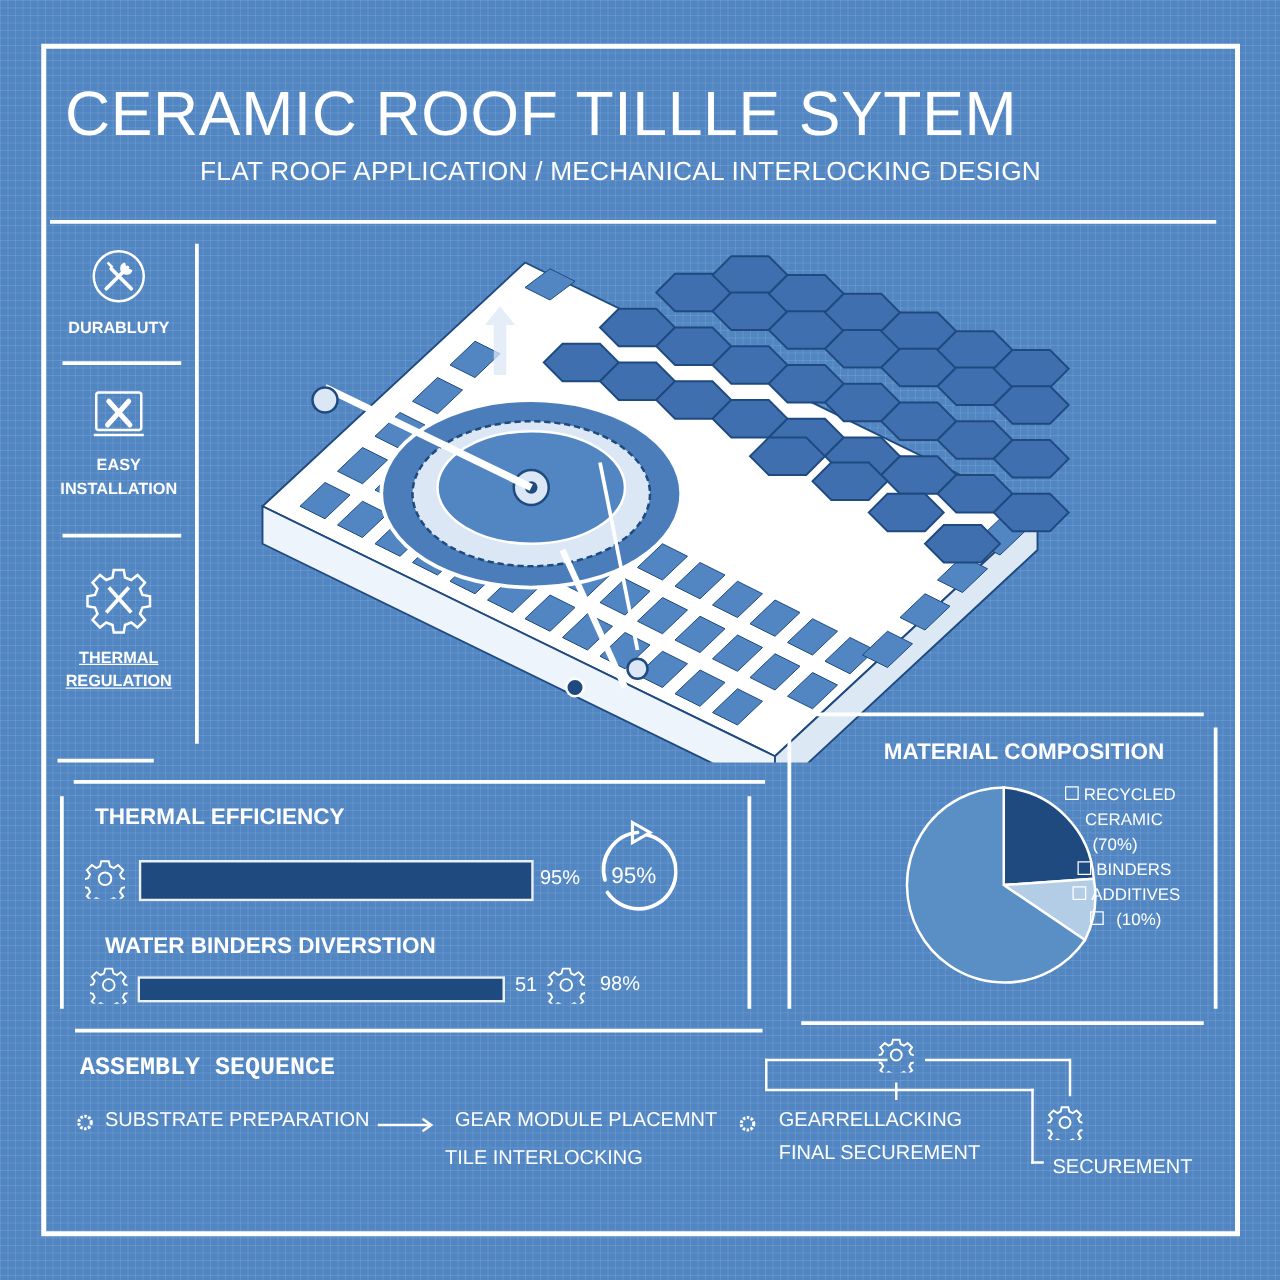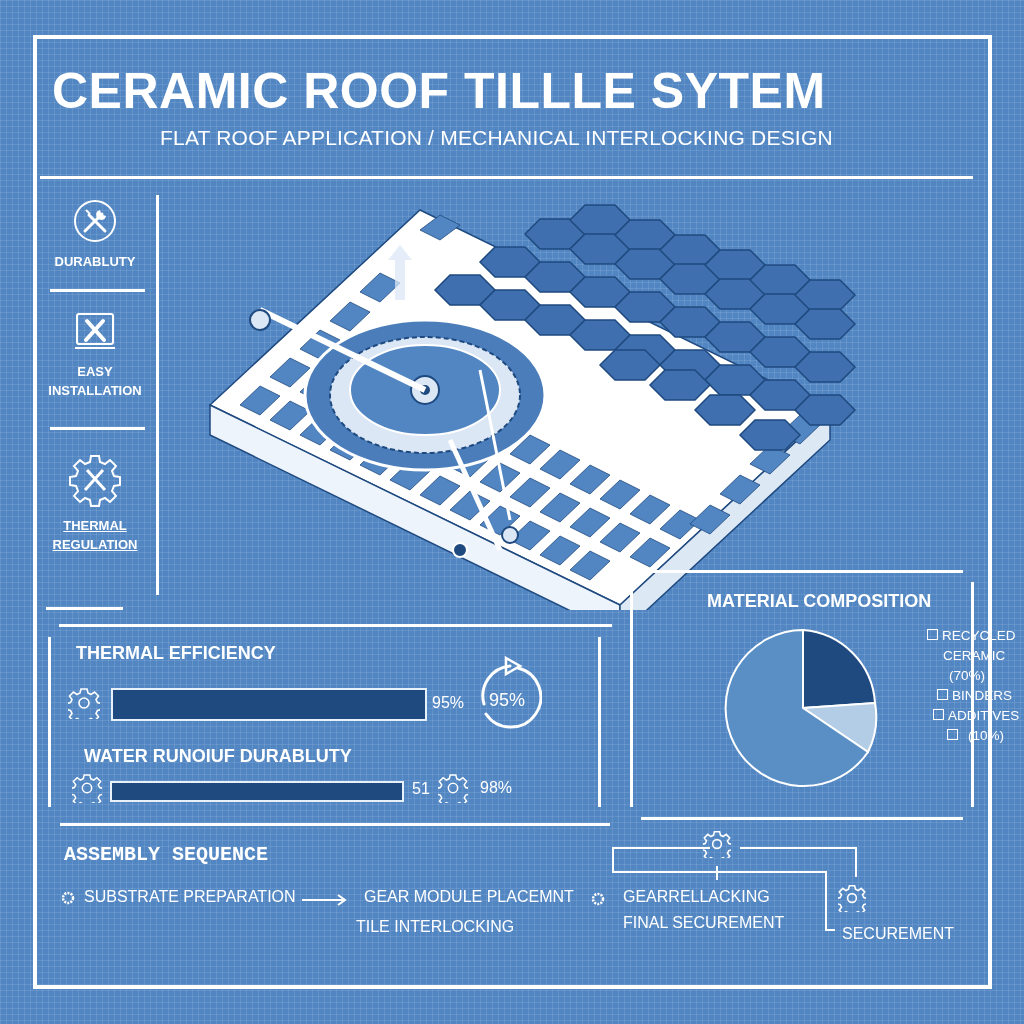--- a/index.html
+++ b/index.html
@@ -9,28 +9,28 @@
     background-image:
       linear-gradient(rgba(255,255,255,0.10) 1px, transparent 1px),
       linear-gradient(90deg, rgba(255,255,255,0.10) 1px, transparent 1px);
     background-size: 6px 6px;
     font-family: "Liberation Sans", "DejaVu Sans", sans-serif;
     color:#fff;
   }
   .abs { position:absolute; }
   .wl { position:absolute; background:#ffffff; }
   .frame { position:absolute; left:33px; top:35px; width:951px; height:946px; border:4px solid #fff; }
-  .title { left:52px; top:62px; font-size:50px; font-weight:bold; letter-spacing:0.5px; white-space:nowrap; }
+  .title { left:52px; top:62px; font-size:50px; font-weight:normal; letter-spacing:0.5px; white-space:nowrap; }
   .subtitle { left:160px; top:126px; font-size:21px; letter-spacing:0.2px; white-space:nowrap; }
   .side-item { position:absolute; left:40px; width:110px; text-align:center; font-weight:bold; font-size:13px; line-height:19px; }
   .side-item svg { display:block; margin:0 auto 8px auto; }
   .h-bold { font-weight:bold; font-size:19px; white-space:nowrap; }
   .bar { position:absolute; background:#1f4a80; border:2px solid #e8f0fa; }
   .pct { position:absolute; font-size:16px; white-space:nowrap; }
-  .legend { position:absolute; left:927px; top:626px; font-size:13.5px; line-height:20px; }
+  .legend { position:absolute; left:852px; top:626px; font-size:13.5px; line-height:20px; }
   .legend .box { display:inline-block; width:9px; height:9px; border:1.5px solid #fff; margin-right:4px; vertical-align:0px; }
   .step { position:absolute; font-size:16px; white-space:nowrap; }
 </style>
 </head>
 <body>
 
 <div class="frame"></div>
 <div class="wl" style="left:40px; top:176px; width:933px; height:3px;"></div>
 
 <div class="abs title">CERAMIC ROOF TILLLE SYTEM</div>
@@ -197,21 +197,21 @@
 <div class="bar" style="left:111px; top:688px; width:312px; height:29px;"></div>
 <div class="pct" style="left:432px; top:694px;">95%</div>
 
 <svg class="abs" style="left:476px; top:654px;" width="66" height="86" viewBox="0 0 66 86">
   <path d="M42 14 A30 30 0 1 1 10 60" fill="none" stroke="#fff" stroke-width="3" stroke-linecap="round"></path>
   <path d="M8 50 A30 30 0 0 1 34 12" fill="none" stroke="#fff" stroke-width="3" stroke-linecap="round"></path>
   <polygon points="30,4 44,12 30,20" fill="none" stroke="#fff" stroke-width="2.5"></polygon>
 </svg>
 <div class="pct" style="left:489px; top:690px; font-size:18px;">95%</div>
 
-<div class="abs h-bold" style="left:84px; top:746px; font-size:18px;">WATER RUNOIUF DURABLUTY</div>
+<div class="abs h-bold" style="left:84px; top:746px; font-size:18px;">WATER BINDERS DIVERSTION</div>
 
 <svg class="abs" style="left:72px; top:773px;" width="30" height="30" viewBox="0 0 32 32">
   <path d="M13 2 h6 l1 4 l3 1.5 l3.5 -2.5 l4 4 l-2.5 3.5 l1.5 3 l4 1 v6 l-4 1 l-1.5 3 l2.5 3.5 l-4 4 l-3.5 -2.5 l-3 1.5 l-1 4 h-6 l-1 -4 l-3 -1.5 l-3.5 2.5 l-4 -4 l2.5 -3.5 l-1.5 -3 l-4 -1 v-6 l4 -1 l1.5 -3 l-2.5 -3.5 l4 -4 l3.5 2.5 l3 -1.5 z" fill="none" stroke="#fff" stroke-width="1.6"></path>
   <circle cx="16" cy="16" r="5" fill="none" stroke="#fff" stroke-width="1.6"></circle>
 </svg>
 <div class="bar" style="left:110px; top:781px; width:290px; height:17px;"></div>
 <div class="pct" style="left:412px; top:780px;">51</div>
 <svg class="abs" style="left:438px; top:773px;" width="30" height="30" viewBox="0 0 32 32">
   <path d="M13 2 h6 l1 4 l3 1.5 l3.5 -2.5 l4 4 l-2.5 3.5 l1.5 3 l4 1 v6 l-4 1 l-1.5 3 l2.5 3.5 l-4 4 l-3.5 -2.5 l-3 1.5 l-1 4 h-6 l-1 -4 l-3 -1.5 l-3.5 2.5 l-4 -4 l2.5 -3.5 l-1.5 -3 l-4 -1 v-6 l4 -1 l1.5 -3 l-2.5 -3.5 l4 -4 l3.5 2.5 l3 -1.5 z" fill="none" stroke="#fff" stroke-width="1.6"></path>
   <circle cx="16" cy="16" r="5" fill="none" stroke="#fff" stroke-width="1.6"></circle>

